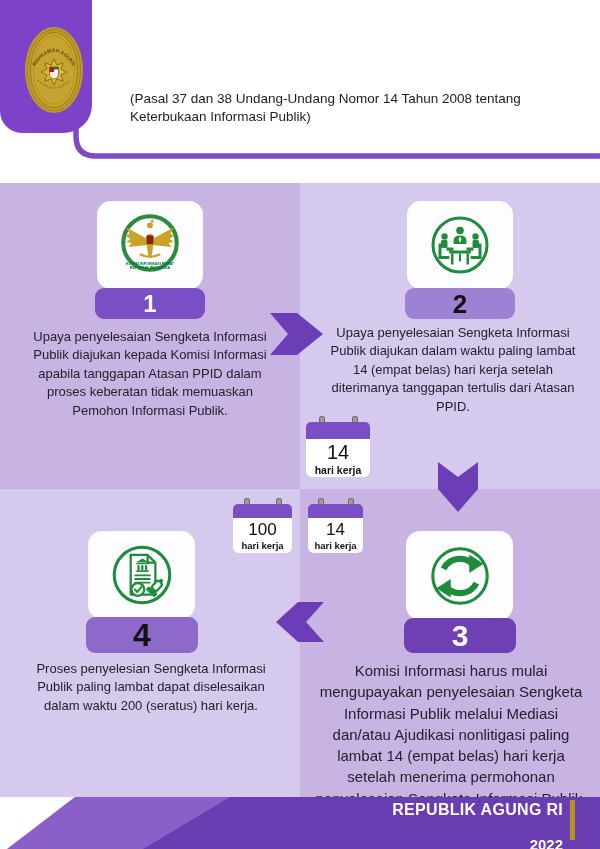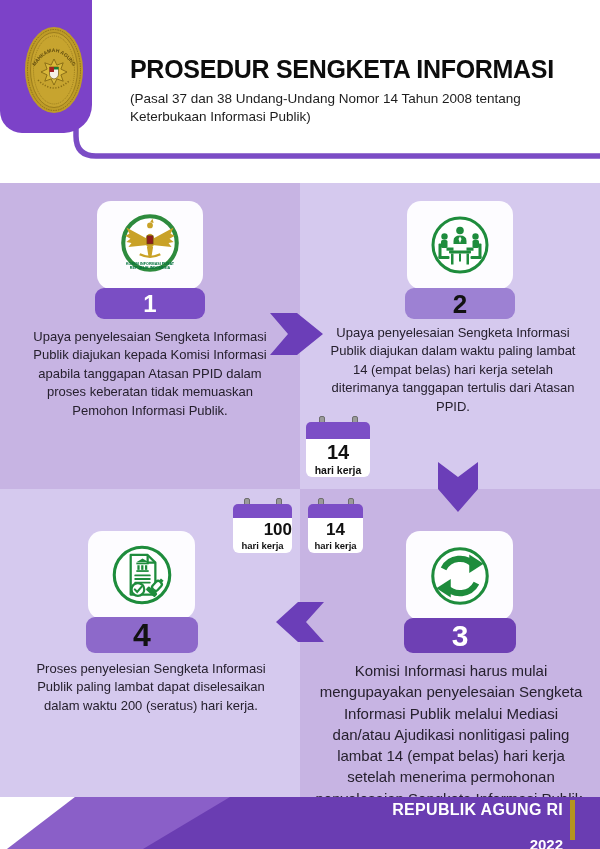--- a/index.html
+++ b/index.html
@@ -21,21 +21,21 @@
   
   .card{position:absolute;background:#fdfcff;border-radius:14px;display:flex;align-items:center;justify-content:center;}
   .banner{position:absolute;border-radius:9px;display:flex;align-items:center;justify-content:center;}
   .num{font-weight:bold;line-height:1;}
   .stepText{position:absolute;text-align:center;color:#26202e;font-size:13px;line-height:1.42;}
   
   .cal{position:absolute;}
   .cal .pin{position:absolute;top:0;width:3.5px;height:11px;background:#9b9b9b;border-radius:2px;border:0.5px solid #6e6e6e;}
   .cal .head{position:absolute;left:0;top:6px;width:100%;background:#7c4ec6;border-radius:5px 5px 0 0;}
   .cal .body{position:absolute;left:0;width:100%;background:#fff;border-radius:0 0 6px 6px;text-align:center;color:#111;}
-  .cal .v{font-weight:bold;display:block;}
+  .cal .v{font-weight:normal;display:block;}
   .cal .u{font-weight:bold;display:block;}
   
   #goldBar{position:absolute;left:570px;top:800px;width:5px;height:40px;background:#b5941f;}
   #footText{position:absolute;right:37px;top:801px;text-align:right;color:#ffffff;font-weight:bold;}
   #footOrg{font-size:16px;letter-spacing:0.3px;}
   #footYear{font-size:15px;margin-top:17px;}
   svg{display:block;}
 </style>
 </head>
 <body>
@@ -45,21 +45,20 @@
   <div class="quad q-dark" style="left:0;top:183px;height:306px;"></div>
   <div class="quad q-light" style="left:300px;top:183px;height:306px;"></div>
   <div class="quad q-light" style="left:0;top:489px;height:308px;"></div>
   <div class="quad q-dark" style="left:300px;top:489px;height:308px;"></div>
 
   <svg class="abs" style="left:0;top:0;width:600px;height:170px;" viewBox="0 0 600 170">
     <path d="M76,118 L76,136 Q76,156 96,156 L600,156" fill="none" stroke="#7b4cc5" stroke-width="5.5"></path>
   </svg>
 
   <div id="headerCard"></div>
-  <div id="title">PROSEDUR SENGKETA INFORMASI</div>
   <div class="subtitle" style="top:90px;">(Pasal 37 dan 38 Undang-Undang Nomor 14 Tahun 2008 tentang</div>
   <div class="subtitle" style="top:108px;">Keterbukaan Informasi Publik)</div>
 
   <div id="corner"></div>
   <svg class="abs" style="left:24px;top:26px;width:60px;height:88px;" viewBox="0 0 60 88">
     <ellipse cx="30" cy="44" rx="29" ry="43" fill="#be9b28"></ellipse>
     <ellipse cx="30" cy="44" rx="26.5" ry="40.5" fill="none" stroke="#8a6d15" stroke-width="1" stroke-dasharray="1.5 1"></ellipse>
     <ellipse cx="30" cy="44" rx="23.5" ry="37.5" fill="#c7a42f" stroke="#9c7d1d" stroke-width="1"></ellipse>
     <ellipse cx="30" cy="44" rx="20.5" ry="34" fill="none" stroke="#8a6d15" stroke-width="0.7" stroke-dasharray="1 1"></ellipse>
     <path id="maArc" d="M 11,40 Q 30,12 49,40" fill="none"></path>
@@ -140,21 +139,21 @@
 
   <svg class="abs" style="left:436px;top:460px;width:44px;height:54px;" viewBox="0 0 44 54">
     <polygon points="2,2 22,17 42,2 42,29 22,52 2,29" fill="#6b3eb8"></polygon>
   </svg>
 
   <div class="cal" style="left:233px;top:498px;width:59px;height:56px;">
     <span class="pin" style="left:11px;height:10px;"></span>
     <span class="pin" style="left:43px;height:10px;"></span>
     <div class="head" style="height:14px;"></div>
     <div class="body" style="top:20px;height:35px;">
-      <span class="v" style="font-size:17px;margin-top:2px;text-align:right;">100</span>
+      <span class="v" style="font-size:17px;margin-top:2px;">100</span>
       <span class="u" style="font-size:9.5px;">hari kerja</span>
     </div>
   </div>
 
   <div class="cal" style="left:308px;top:498px;width:55px;height:56px;">
     <span class="pin" style="left:10px;height:10px;"></span>
     <span class="pin" style="left:40px;height:10px;"></span>
     <div class="head" style="height:14px;"></div>
     <div class="body" style="top:20px;height:35px;">
       <span class="v" style="font-size:17px;margin-top:2px;">14</span>

